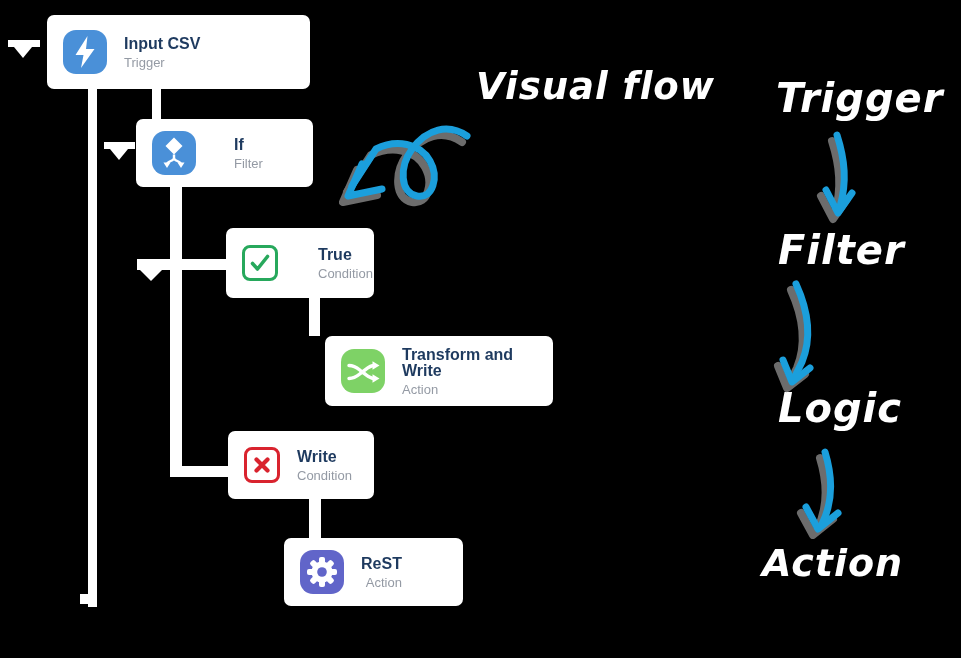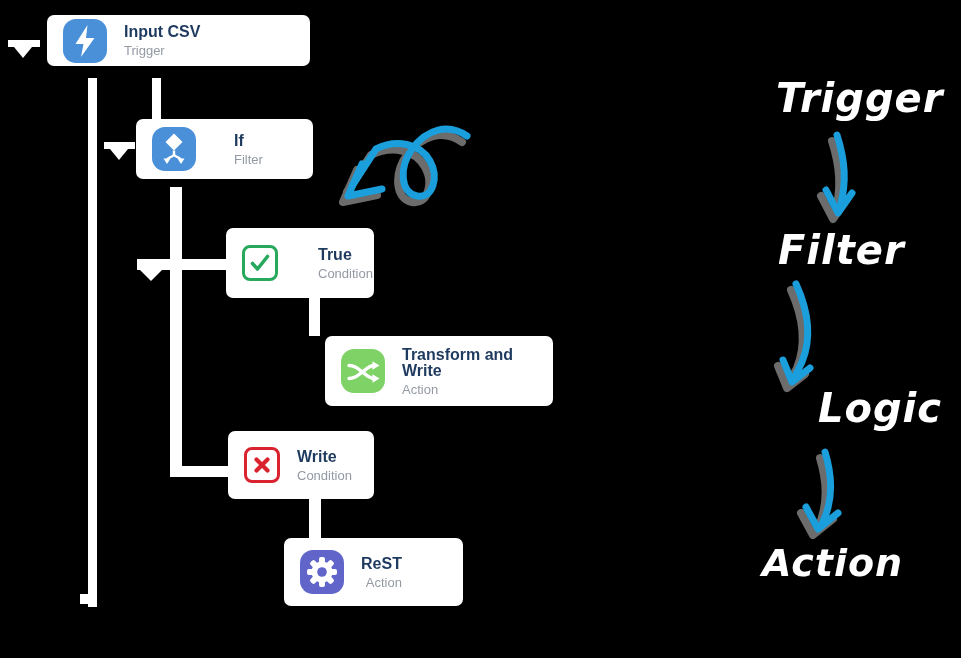--- a/index.html
+++ b/index.html
@@ -6,22 +6,22 @@
   #canvas{position:relative;width:961px;height:658px;background:#000;overflow:hidden;
           font-family:"Liberation Sans",sans-serif;}
 
   
   .card{position:absolute;background:#fff;border-radius:7px;display:flex;align-items:center;
         gap:17px;padding:0 16px;box-sizing:border-box;}
   .titles{display:flex;flex-direction:column;gap:4px;}
   .title{font-weight:700;font-size:16px;color:#1e3a5f;line-height:1;}
   .subtitle{font-size:13px;color:#949aa4;line-height:1;}
 
-  #card-input{left:47px;top:15px;width:263px;height:51px;}
-  #card-if{left:136px;top:119px;width:177px;height:60px;gap:38px;}
+  #card-input{left:47px;top:15px;width:263px;height:74px;}
+  #card-if{left:136px;top:119px;width:177px;height:68px;gap:38px;}
   #card-true{left:226px;top:228px;width:148px;height:70px;gap:40px;}
   #card-transform{left:285px;top:336px;width:228px;height:70px;margin-left:40px;}
   #card-false{left:228px;top:431px;width:146px;height:68px;}
   #card-rest{left:284px;top:538px;width:179px;height:68px;text-align:right;}
 
   .icon-squircle{width:44px;height:44px;min-width:44px;border-radius:13px;display:flex;
                  align-items:center;justify-content:center;}
   .bg-blue{background:#4a90d8;}
   .bg-green{background:#7ed266;}
   .bg-indigo{background:#6165c9;}
@@ -51,21 +51,21 @@
   #m2-tri{left:110px;top:149px;}
   #m3-tri{left:140px;top:270px;border-left-width:11px;border-right-width:11px;border-top-width:11px;}
 
   
   .hand{position:absolute;color:#fff;font-family:"DejaVu Sans",sans-serif;font-weight:700;
         font-style:italic;letter-spacing:1px;line-height:1;white-space:nowrap;}
   #hand-line1{left:476px;top:68px;font-size:37px;}
   #hand-line2{left:468px;top:124px;font-size:37px;}
   #hand-step-0{left:776px;top:78px;font-size:40px;}
   #hand-step-1{left:778px;top:230px;font-size:40px;}
-  #hand-step-2{left:818px;top:388px;font-size:40px;}
+  #hand-step-2{left:778px;top:388px;font-size:40px;}
   #hand-step-3{left:762px;top:544px;font-size:38px;}
 
   #arrow-layer{position:absolute;left:0;top:0;width:961px;height:658px;pointer-events:none;}
 </style>
 </head>
 <body>
 
 <div id="canvas">
 
   <div class="conn" id="conn-left-long"></div>
@@ -165,20 +165,21 @@
         </g>
         <circle cx="22" cy="22" r="4.8" fill="#6165c9"></circle>
       </svg>
     </span>
     <span class="titles">
       <span class="title">ReST</span>
       <span class="subtitle">Action</span>
     </span>
   </div>
 
+  <div class="hand" id="hand-line1">Visual flow</div>
   <div class="hand" id="hand-step-0">Trigger</div>
   <div class="hand" id="hand-step-1">Filter</div>
   <div class="hand" id="hand-step-2">Logic</div>
   <div class="hand" id="hand-step-3">Action</div>
 
   <svg id="arrow-layer">
     <g stroke="#787878" stroke-width="8" fill="none" stroke-linecap="round" stroke-linejoin="round" transform="translate(-5,6)" opacity="0.9">
       <path d="M 467 136 C 448 123 427 129 412 149 C 399 167 400 193 417 196 C 433 199 439 177 430 161 C 420 143 396 139 376 149 L 352 186"></path>
       <path d="M 362 164 L 348 196 L 382 189"></path>
       <path d="M 837 135 C 845 160 847 182 840 207"></path>

